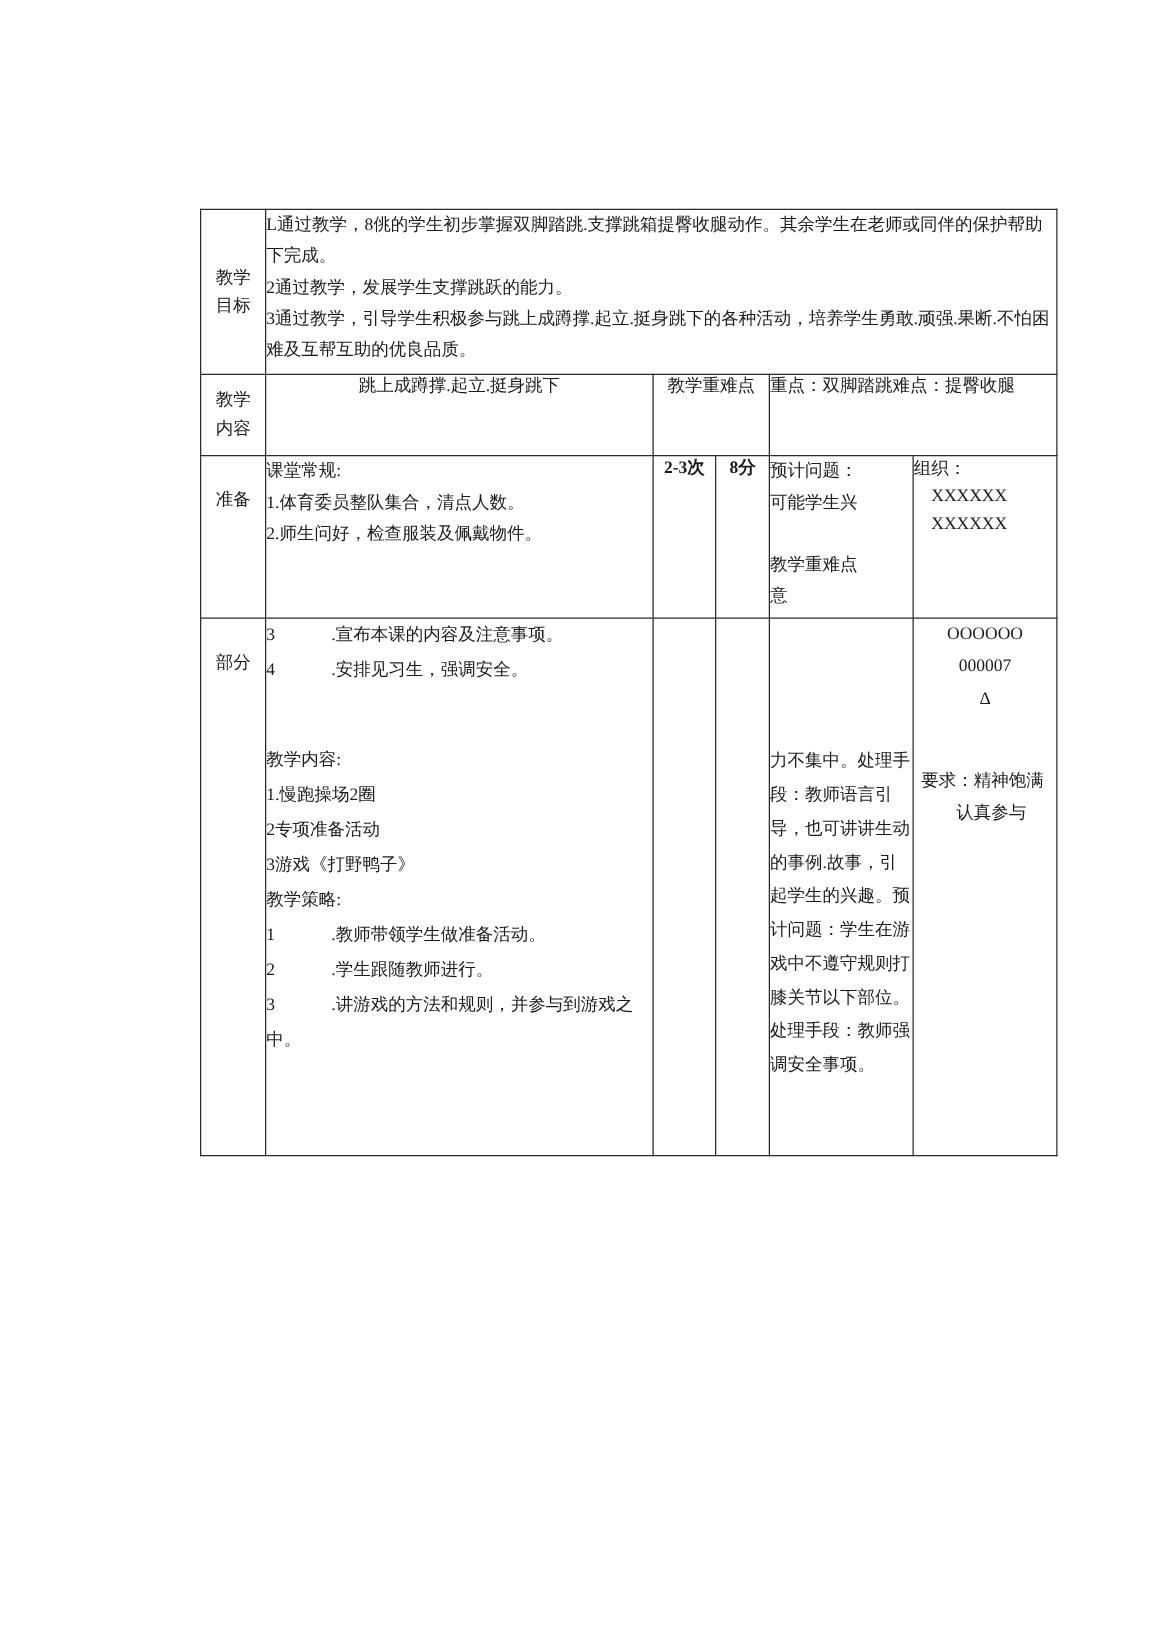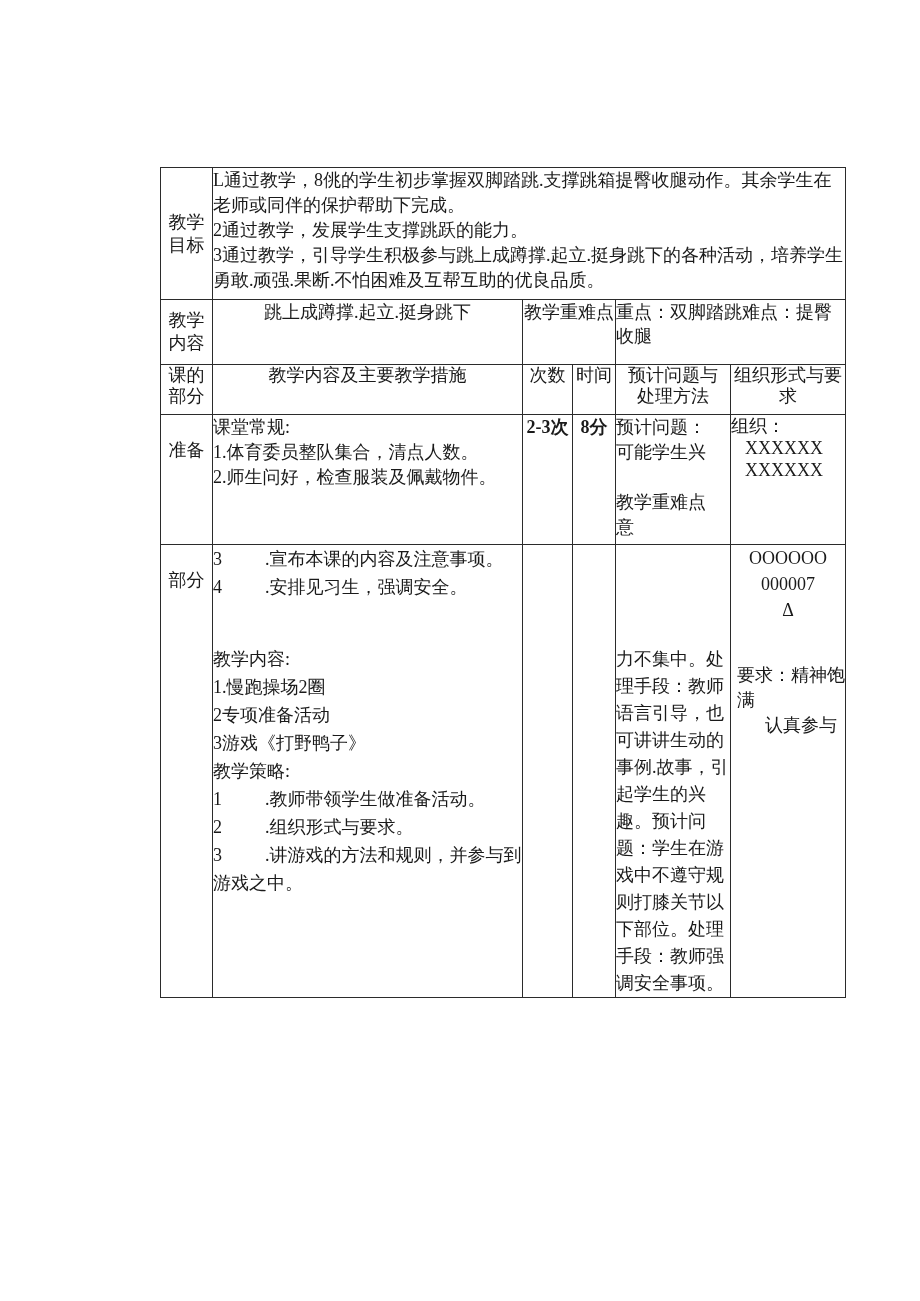--- a/index.html
+++ b/index.html
@@ -24,21 +24,21 @@
   .m-teacher{ left:520px; }
   .m-time   { left:688px; }
 
   table.plan {
     position:absolute; top:167px; left:160px;
     width:685px; table-layout:fixed; border-collapse:collapse;
   }
   table.plan td {
     border:1px solid #2b2b2b;
     padding:0; vertical-align:top;
-    font-size:18px; overflow:hidden;
+    font-size:14px; overflow:hidden;
   }
   tr.r1 { height:132px; }
   tr.r2 { height:65px; }
   tr.r3 { height:50px; }
   tr.r4 { height:130px; }
   tr.r5 { height:430px; }
 
   td.lab { text-align:center; line-height:23px; }
   td.lab.mid { vertical-align:middle; }
   td.lab.top { padding-top:24px; }
@@ -107,33 +107,20 @@
       <tr class="r2">
         <td class="lab mid">
           <div>教学</div>
           <div>内容</div>
         </td>
         <td class="content-bottom">跳上成蹲撑.起立.挺身跳下</td>
         <td colspan="2" class="key-label">教学重难点</td>
         <td colspan="2" class="key-text">重点：双脚踏跳难点：提臀收腿</td>
       </tr>
 
-      <tr class="r3">
-        <td class="hdr">
-          <div>课的</div>
-          <div>部分</div>
-        </td>
-        <td class="hdr">教学内容及主要教学措施</td>
-        <td class="hdr">次数</td>
-        <td class="hdr">时间</td>
-        <td class="hdr">
-          <div class="pad">预计问题与处理方法</div>
-        </td>
-        <td class="hdr">组织形式与要求</td>
-      </tr>
 
       <tr class="r4">
         <td class="lab top">准备</td>
         <td class="prep-content">
           <div>课堂常规:</div>
           <div>1.体育委员整队集合，清点人数。</div>
           <div>2.师生问好，检查服装及佩戴物件。</div>
         </td>
         <td class="times-cell">2-3次</td>
         <td class="dur-cell">8分</td>
@@ -162,21 +149,21 @@
           </div>
           <div>教学内容:</div>
           <div>1.慢跑操场2圈</div>
           <div>2专项准备活动</div>
           <div>3游戏《打野鸭子》</div>
           <div>教学策略:</div>
           <div class="num-item">
             <span class="num">1</span><span>.教师带领学生做准备活动。</span>
           </div>
           <div class="num-item">
-            <span class="num">2</span><span>.组织形式与要求。</span>
+            <span class="num">2</span><span>.学生跟随教师进行。</span>
           </div>
           <div class="num-item">
             <span class="num">3</span><span>.讲游戏的方法和规则，并参与到游戏之中。</span>
           </div>
         </td>
         <td></td>
         <td></td>
         <td class="main-problem">
           <div class="problem-para">力不集中。处理手段：教师语言引导，也可讲讲生动的事例.故事，引起学生的兴趣。预计问题：学生在游戏中不遵守规则打膝关节以下部位。处理手段：教师强调安全事项。</div>
         </td>

